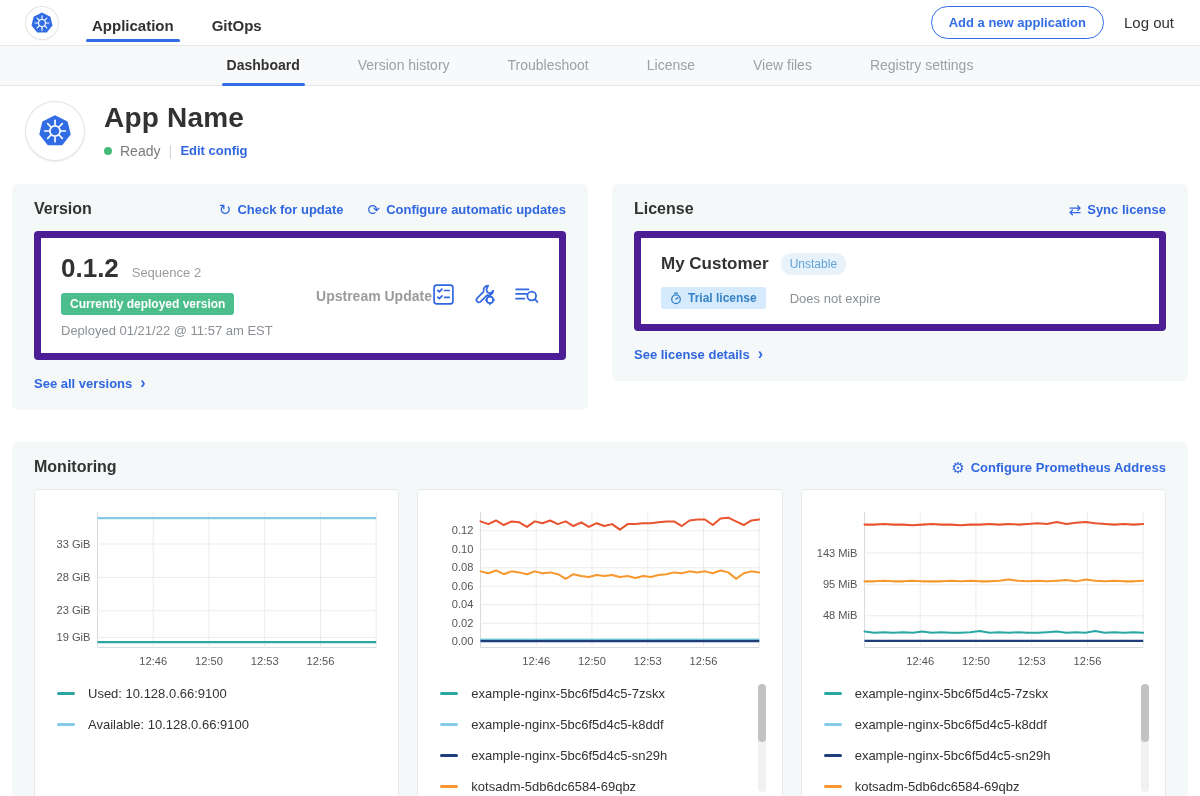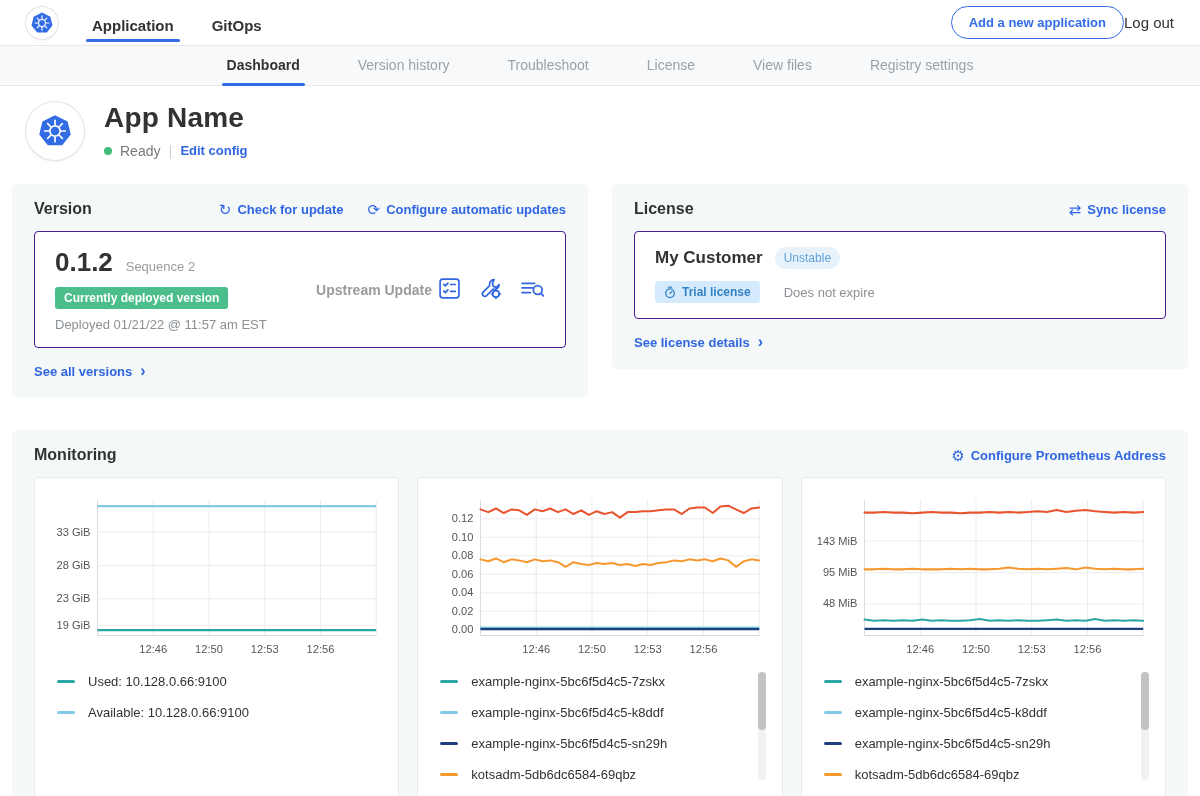--- a/index.html
+++ b/index.html
@@ -7,21 +7,21 @@
   body {
     font-family: "Liberation Sans", sans-serif;
     color:#323232; background:#ffffff; font-size:14px;
   }
   
   .topnav { height:46px; display:flex; align-items:center; padding:0 26px; background:#fff; border-bottom:1px solid #e8e8e8; }
   .brand { width:32px; height:32px; border-radius:50%; background:#fff; box-shadow:0 0 0 1px #e4e4e4, 0 1px 2px rgba(0,0,0,.08); display:flex; align-items:center; justify-content:center; margin-right:34px; }
   .topnav-tabs { display:flex; height:38px; }
   .topnav-tab { font-weight:bold; font-size:15px; margin-right:38px; line-height:44px; position:relative; cursor:pointer; color:#323232; }
   .topnav-tab.active::after { content:""; position:absolute; left:-6px; right:-6px; bottom:0; height:3px; background:#326de6; border-radius:2px; }
-  .topnav-right { margin-left:auto; display:flex; align-items:center; }
+  .topnav-right { margin-left:auto; display:flex; align-items:center; gap:20px; }
   .add-app-btn { border:1px solid #326de6; color:#326de6; background:#fff; border-radius:17px; padding:8px 17px; font-weight:bold; font-size:13px; cursor:pointer; font-family:inherit; }
   .logout { font-size:15px; color:#323232; cursor:pointer; }
   
   .subnav { background:#f7f9fa; border-bottom:1px solid #e8e8e8; display:flex; justify-content:center; height:40px; }
   .subnav-tab { padding:0 29px; line-height:39px; font-size:14px; color:#9ba1a6; position:relative; cursor:pointer; white-space:nowrap; }
   .subnav-tab.active { color:#323232; font-weight:bold; }
   .subnav-tab.active::after { content:""; position:absolute; left:24px; right:24px; bottom:-1px; height:3px; background:#326de6; border-radius:2px; }
   
   .app-header { display:flex; align-items:flex-start; gap:20px; padding:16px 26px 12px; }
   .avatar { width:58px; height:58px; border-radius:50%; background:#fff; box-shadow:0 0 0 1px #e4e4e4, 0 1px 3px rgba(0,0,0,.12); display:flex; align-items:center; justify-content:center; }
@@ -31,21 +31,21 @@
   .vdivider { color:#d5d5d5; font-size:15px; }
   .link { color:#3066e0; font-weight:bold; font-size:13px; cursor:pointer; text-decoration:none; display:inline-flex; align-items:center; gap:6px; }
   
   .cards-row { display:flex; gap:24px; margin:12px 12px 32px; align-items:flex-start; }
   .card { background:#f4f8f9; border-radius:6px; padding:16px 22px 18px; }
   .version-card, .license-card { flex:1; }
   .card-head { display:flex; align-items:center; margin-bottom:13px; }
   .card-head h2 { font-size:16px; font-weight:bold; }
   .head-links { margin-left:auto; display:flex; gap:24px; align-items:center; }
   .icon-uni { font-size:15px; line-height:1; font-weight:normal; }
-  .inner-card { background:#fff; border:1px solid #4c1d95; border-radius:4px; padding:15px 20px; }
+  .inner-card { background:#fff; border:7px solid #4c1d95; border-radius:4px; padding:15px 20px; }
   .version-inner { display:flex; align-items:center; }
   .version-left { min-width:255px; }
   .version-number { font-size:26px; font-weight:bold; display:inline-block; }
   .sequence { color:#9b9b9b; font-size:13px; margin-left:9px; }
   .deployed-badge { display:inline-block; background:#4cbe8b; color:#fff; font-size:12px; font-weight:bold; padding:4px 9px; border-radius:3px; margin:9px 0 8px; }
   .deployed-at { color:#8b9095; font-size:13px; }
   .version-mid { flex:1; text-align:center; color:#9b9b9b; font-weight:bold; font-size:14px; }
   .version-icons { display:flex; gap:18px; align-items:center; }
   .see-link { margin-top:14px; }
   .chev { font-size:16px; font-weight:bold; margin-left:2px; }

